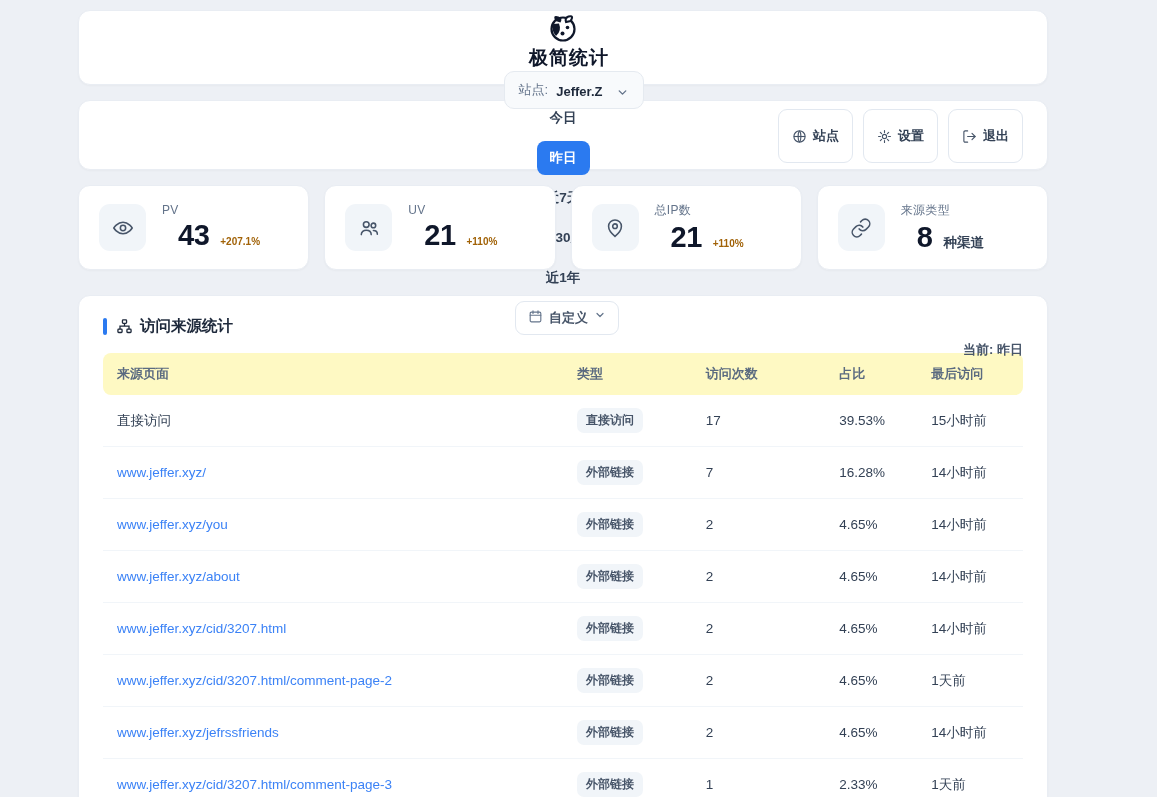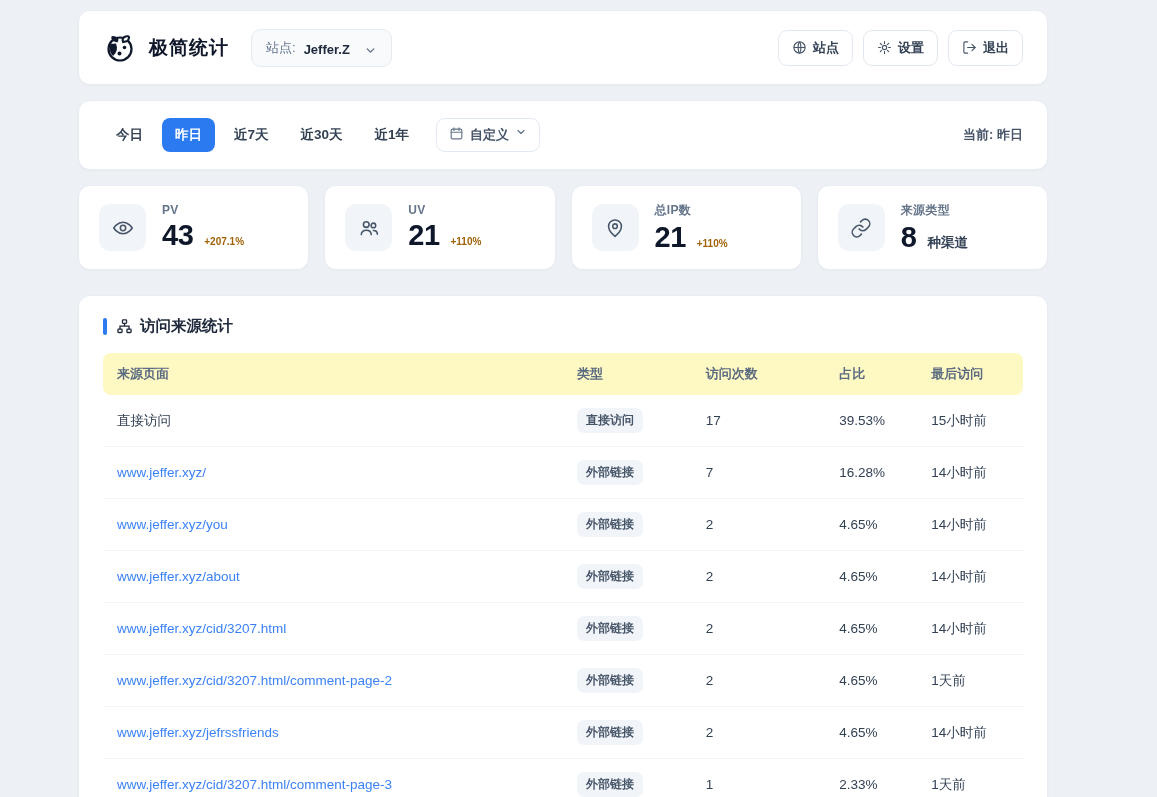--- a/index.html
+++ b/index.html
@@ -9,39 +9,40 @@
     font-family:"Liberation Sans","DejaVu Sans",sans-serif;
     color:#334155;
     overflow:hidden;
   }
   .container { width:970px; margin:10px 0 0 78px; }
   .card {
     background:#ffffff;
     border:1px solid #e9edf3;
     border-radius:12px;
     box-shadow:0 1px 2px rgba(15,23,42,0.03);
+    flex-direction:column;
   }
 
   
   .header { height:75px; display:flex; align-items:center; padding:0 24px; }
   .logo { width:34px; height:34px; flex:0 0 auto; }
   .app-title { font-size:19px; font-weight:bold; color:#0f172a; margin-left:12px; letter-spacing:1px; }
   .site-pill {
     margin-left:22px; display:flex; align-items:flex-end; gap:8px;
     background:#f8fafc; border:1px solid #e5eaf0; border-radius:10px;
     padding:9px 14px; font-size:13px; cursor:pointer;
   }
   .site-pill .site-label { color:#64748b; }
   .site-pill .site-value { color:#1e293b; font-weight:bold; }
   .site-pill svg { color:#64748b; margin-left:6px; }
   .header-actions { margin-left:auto; display:flex; gap:10px; }
   .hbtn {
     display:flex; align-items:center; gap:6px;
     background:#ffffff; border:1px solid #e2e8f0; border-radius:9px;
-    padding:8px 13px; font-size:13px; font-weight:bold; color:#334155; cursor:pointer;
+    padding:17px 13px; font-size:13px; font-weight:bold; color:#334155; cursor:pointer;
   }
   .hbtn svg { color:#475569; }
 
   
   .filterbar { margin-top:15px; height:70px; display:flex; align-items:center; padding:0 24px; gap:6px; }
   .ftab {
     padding:8px 13px; font-size:13.5px; color:#334155; font-weight:bold;
     border-radius:8px; background:transparent; border:none; cursor:pointer;
   }
   .ftab.active { background:#2b7af0; color:#ffffff; }
@@ -58,23 +59,23 @@
   .stat-card {
     flex:1; height:85px; display:flex; align-items:center; padding:0 20px;
     background:#fff; border:1px solid #e9edf3; border-radius:12px;
     box-shadow:0 1px 2px rgba(15,23,42,0.03);
   }
   .stat-icon {
     width:47px; height:47px; border-radius:11px; background:#f1f5f9;
     display:flex; align-items:center; justify-content:center; color:#475569; flex:0 0 auto;
   }
   .stat-body { margin-left:16px; }
-  .stat-label { font-size:12px; color:#64748b; font-weight:bold; letter-spacing:0.3px; }
+  .stat-label { font-size:12px; color:#64748b; font-weight:normal; letter-spacing:0.3px; }
   .stat-line { display:flex; align-items:baseline; gap:11px; margin-top:2px; }
-  .stat-value { font-size:29px; font-weight:800; color:#0f172a; letter-spacing:-0.5px; }
+  .stat-value { font-size:29px; font-weight:800; color:#0f172a; letter-spacing:-0.5px;margin-left:16px; }
   .stat-delta.positive { font-size:10px; font-weight:bold; color:#a16207; }
   .stat-delta.neutral { font-size:13.5px; font-weight:bold; color:#334155; }
 
   
   .table-card { margin-top:25px; padding:20px 24px 22px; }
   .section-title { display:flex; align-items:center; gap:8px; margin-bottom:16px; }
   .title-bar { width:4px; height:17px; border-radius:2px; background:#2b7af0; }
   .section-title svg { color:#1e293b; margin-left:2px; }
   .section-title-text { font-size:15.5px; font-weight:bold; color:#1e293b; }
 

